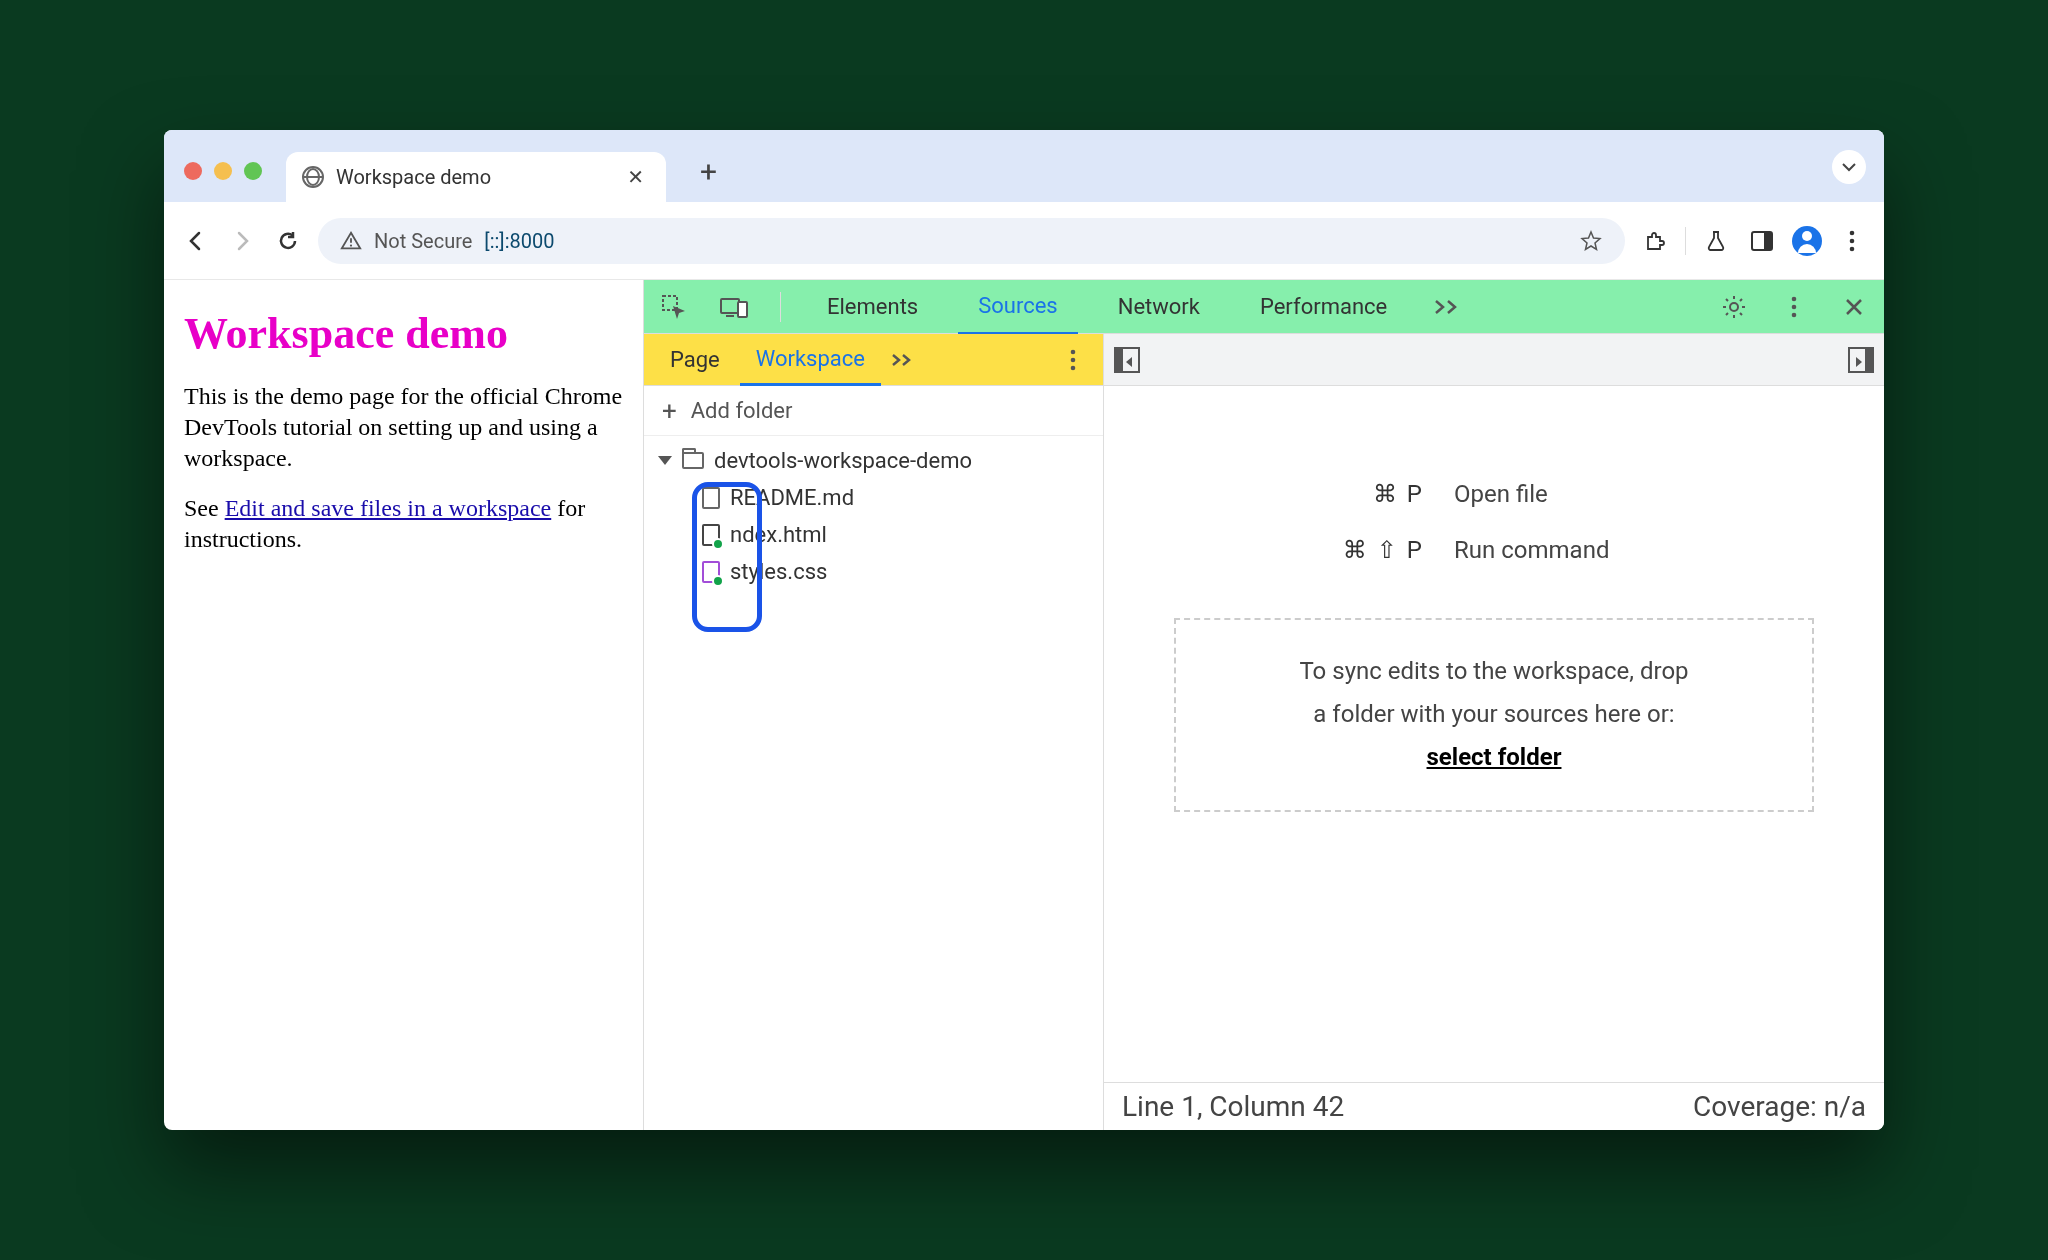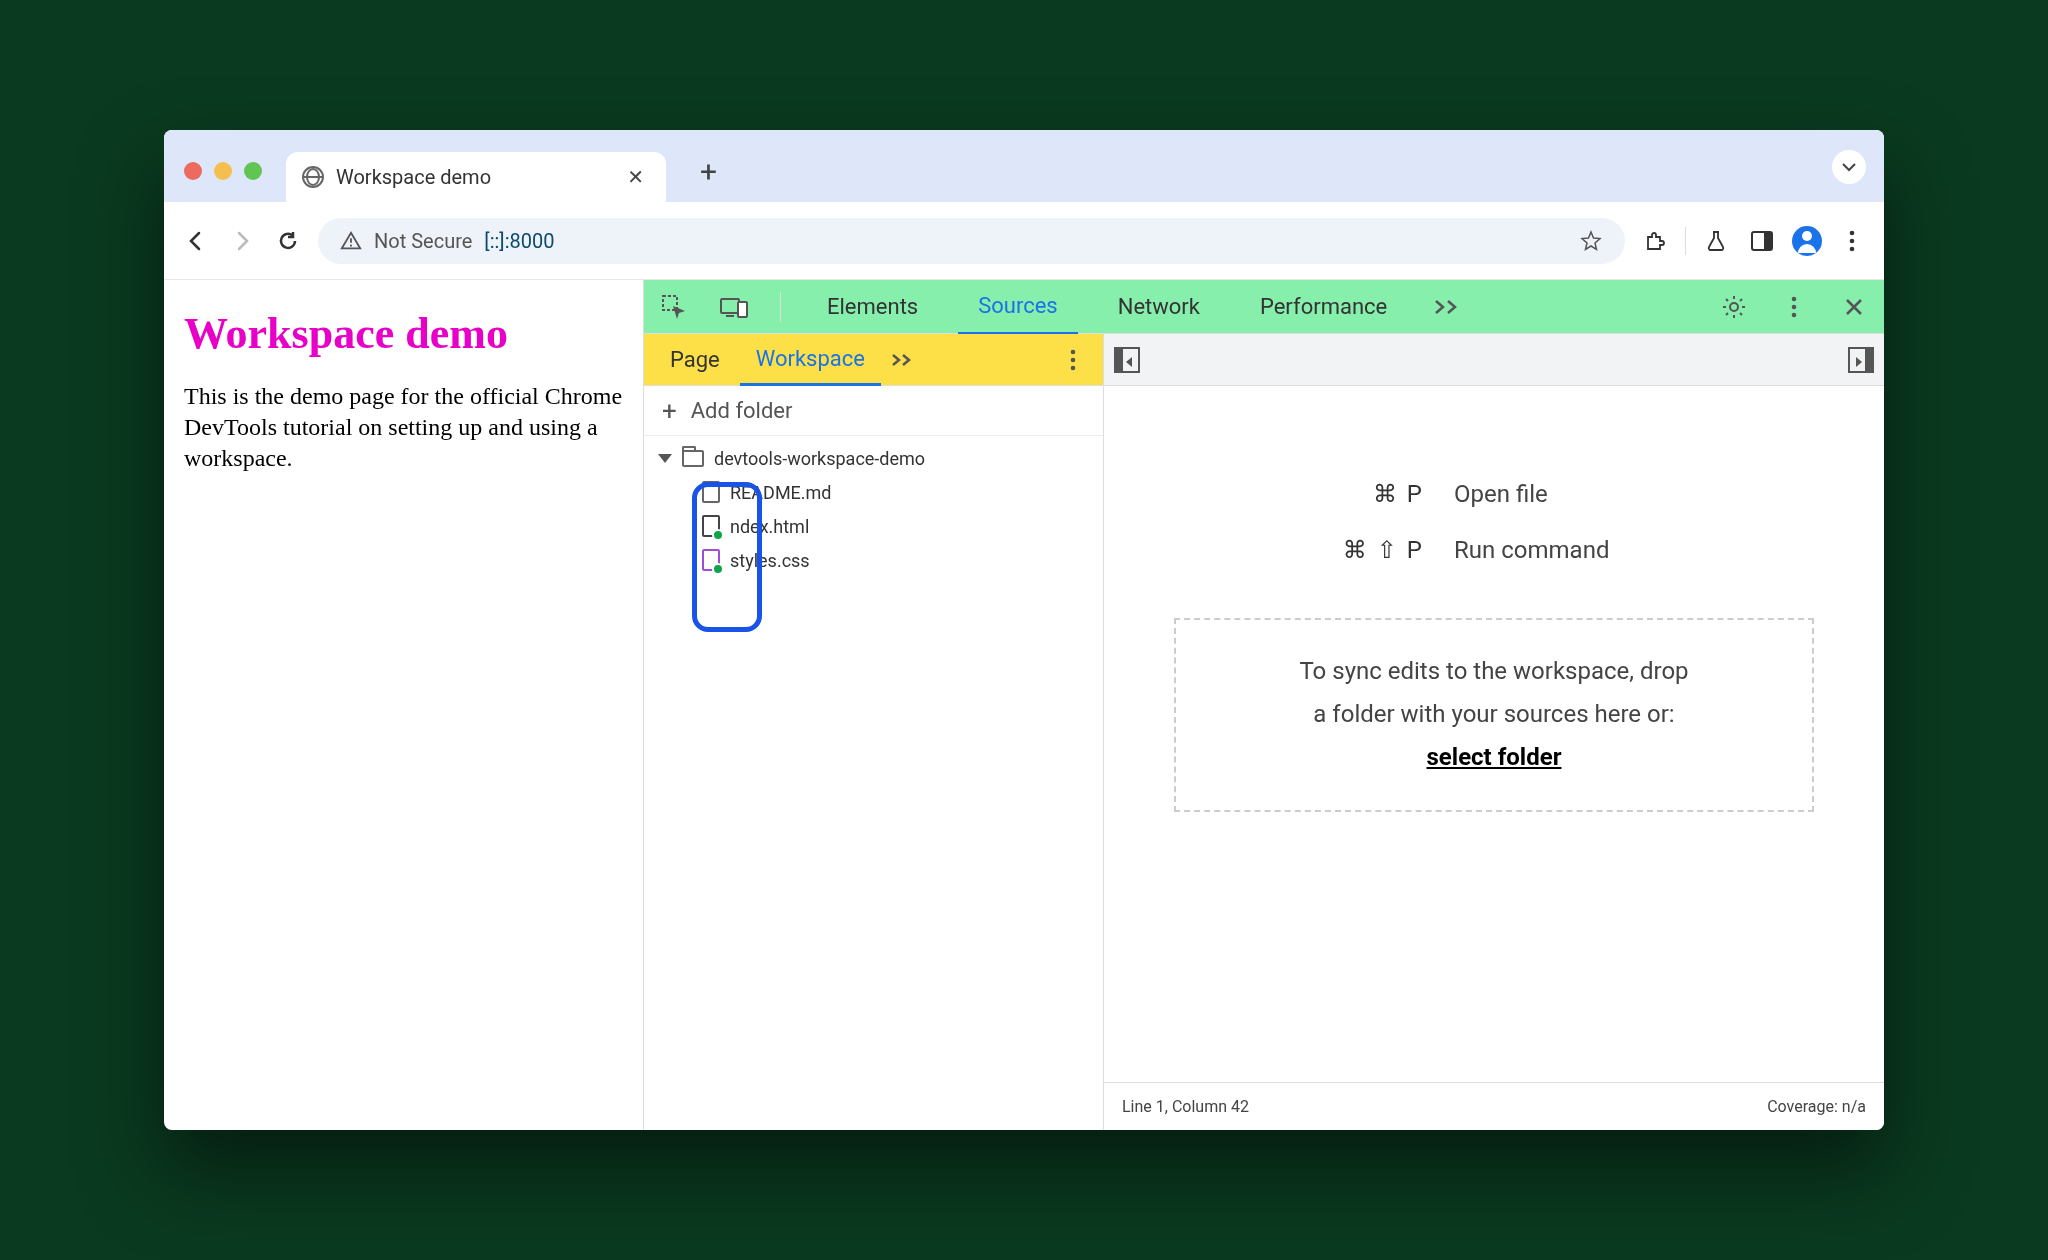--- a/index.html
+++ b/index.html
@@ -108,21 +108,21 @@
   }
   .dt-tab.active { color:#1a73e8; border-bottom:3px solid #1a73e8; }
   .dt-spacer{flex:1;}
   .dt-body{flex:1;display:flex;overflow:hidden;border-top:0;}
   
   .navigator{width:460px;display:flex;flex-direction:column;border-right:1px solid #ddd;background:#fff;}
   .nav-tabs{height:52px;background:#fde047;display:flex;align-items:center;padding:0 10px;gap:4px;border-bottom:1px solid #ddd;}
   .nav-tab{padding:12px 16px;font-size:22px;color:#333;cursor:pointer;}
   .nav-tab.active{color:#1a73e8;border-bottom:3px solid #1a73e8;}
   .add-folder{height:50px;display:flex;align-items:center;gap:14px;padding:0 18px;font-size:22px;color:#555;border-bottom:1px solid #eee;cursor:pointer;}
-  .tree{flex:1;padding:6px 0;font-size:18px;color:#333;}
+  .tree{flex:1;padding:6px 0;font-size:22px;color:#333;}
   .tree-folder{display:flex;align-items:center;gap:10px;padding:6px 14px;cursor:pointer;}
   .tree-file{display:flex;align-items:center;gap:10px;padding:6px 14px 6px 58px;cursor:pointer;}
   .tree-file.sel{background:#f0f1f2;}
   .caret-down{display:inline-block;width:0;height:0;border-left:7px solid transparent;border-right:7px solid transparent;border-top:9px solid #555;}
   .folder-icon{width:22px;height:17px;border:2px solid #666;border-radius:2px;position:relative;}
   .folder-icon::before{content:"";position:absolute;top:-6px;left:-2px;width:10px;height:4px;border:2px solid #666;border-bottom:none;border-radius:2px 2px 0 0;}
   .file-icon{width:18px;height:22px;border:2px solid #666;border-radius:2px;position:relative;background:#fff;}
   .file-icon.html{border-color:#444;}
   .file-icon.js{border-color:#e8962e;}
   .file-icon.css{border-color:#a24dd8;}
@@ -136,21 +136,21 @@
   .panel-toggle.left::after{content:"";position:absolute;left:10px;top:8px;width:0;height:0;border-top:5px solid transparent;border-bottom:5px solid transparent;border-right:6px solid #555;}
   .panel-toggle.right::before{content:"";position:absolute;right:0;top:0;bottom:0;width:7px;background:#555;}
   .panel-toggle.right::after{content:"";position:absolute;right:10px;top:8px;width:0;height:0;border-top:5px solid transparent;border-bottom:5px solid transparent;border-left:6px solid #555;}
   .editor-body{flex:1;display:flex;flex-direction:column;align-items:center;justify-content:flex-start;padding:30px;color:#444;}
   .shortcuts{width:100%;max-width:560px;margin-top:50px;}
   .sc-row{display:flex;align-items:center;justify-content:space-between;padding:14px 10px;font-size:24px;}
   .sc-keys{display:flex;gap:8px;align-items:center;color:#333;font-size:24px;width:200px;justify-content:flex-end;letter-spacing:2px;}
   .sc-text{flex:1;text-align:left;padding-left:30px;}
   .drop-box{margin-top:40px;border:2px dashed #ccc;width:90%;max-width:640px;padding:30px 26px;text-align:center;font-size:24px;color:#444;line-height:1.8;}
   .drop-box a{color:#000;text-decoration:underline;cursor:pointer;font-weight:bold;}
-  .status{height:48px;border-top:1px solid #ddd;display:flex;justify-content:space-between;align-items:center;padding:0 18px;font-size:16px;color:#444;}
+  .status{height:48px;border-top:1px solid #ddd;display:flex;justify-content:space-between;align-items:center;padding:0 18px;font-size:28px;color:#444;}
   .navigator{position:relative;}
   svg{display:block;}
 </style>
 </head>
 <body>
 
 <div class="window">
 
   <div class="tabstrip">
     <div class="traffic">
@@ -226,20 +226,23 @@
           <circle cx="3" cy="19" r="2.3" fill="#333"></circle>
         </svg>
     </div>
   </div>
 
   <div class="content">
 
     <div class="page">
       <h1>Workspace demo</h1>
       <p>This is the demo page for the official Chrome DevTools tutorial on setting up and using a workspace.</p>
+      <p>
+        <span>See </span><a href="#">Edit and save files in a workspace</a><span> for instructions.</span>
+      </p>
     </div>
 
     <div class="devtools">
 
       <div class="dt-tabs">
         <div class="dt-icon">
           <svg width="26" height="26" viewBox="0 0 26 26">
               <rect x="2" y="2" width="14" height="14" stroke="#555" stroke-width="2" fill="none" stroke-dasharray="3 2"></rect>
               <path d="M12 12 L24 17 L18 19 L16 25 Z" fill="#555"></path>
             </svg>

